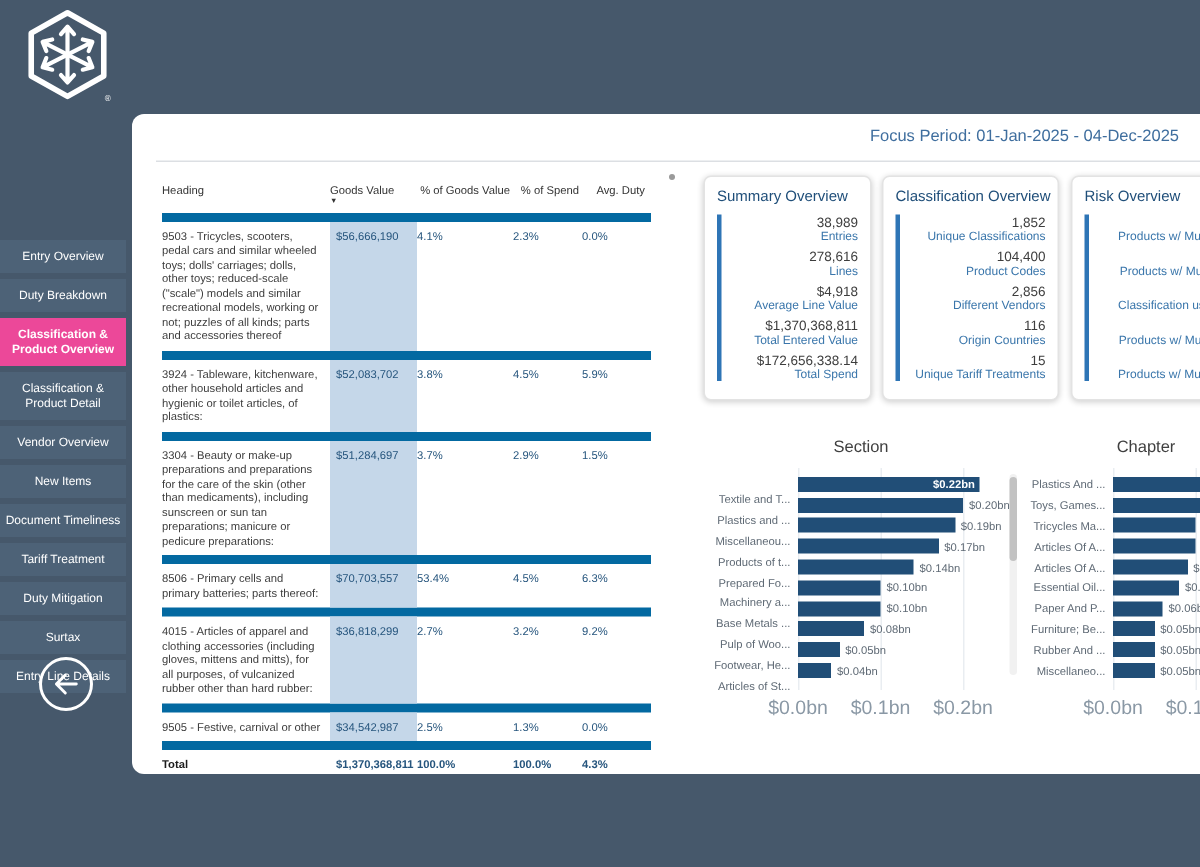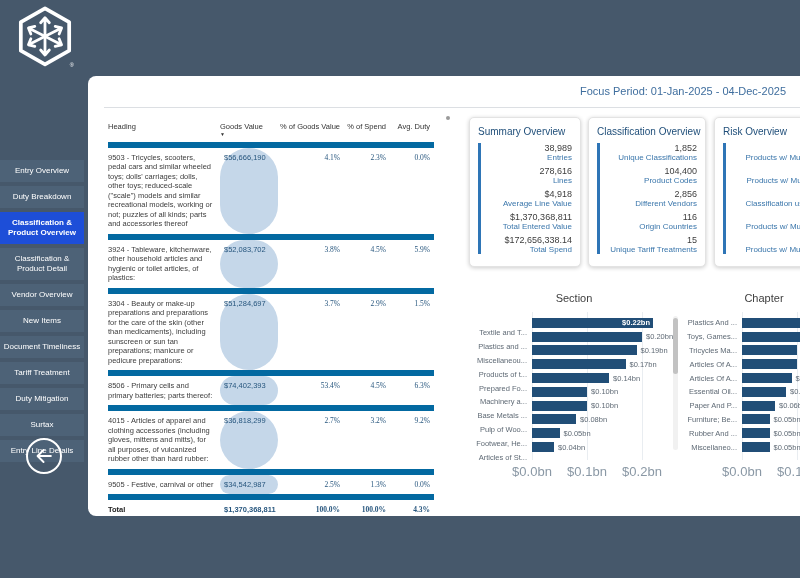--- a/index.html
+++ b/index.html
@@ -10,21 +10,21 @@
     font-family:"Liberation Sans", sans-serif;
   }
 
   
   .logo { position:absolute; left:14px; top:6px; width:62px; height:64px; }
   #nav { position:absolute; left:0; top:160px; width:84px; display:flex; flex-direction:column; gap:4px; }
   .nav-item {
     background:#4d6277; color:#fff; font-size:8px; line-height:10px;
     text-align:center; padding:6px 2px; cursor:pointer;
   }
-  .nav-item.active { background:#1d4ed8; font-weight:bold; }
+  .nav-item.active { background:#ec4899; font-weight:bold; }
   .back-btn {
     position:absolute; left:26px; top:438px; width:36px; height:36px;
     border:2px solid #fff; border-radius:50%;
     display:flex; align-items:center; justify-content:center; cursor:pointer;
   }
   .back-btn svg { width:22px; height:22px; }
 
   
   .panel {
     position:absolute; left:88px; top:76px; width:712px; height:440px;
@@ -36,22 +36,22 @@
 
   
   .table-wrap { position:absolute; left:20px; top:40px; width:326px; }
   .t-row { display:grid; grid-template-columns:112px 58px 64px 46px 44px; border-bottom:6px solid #0369a1; }
   .t-row.t-total { border-bottom:none; }
   .cell { font-size:7.5px; line-height:9.5px; }
   .t-head .cell { color:#333; padding:6px 2px 5px 0; white-space:nowrap; }
   .t-head .h-right { text-align:right; }
   .sort-caret { display:block; font-size:5px; color:#333; line-height:5px; }
   .c-heading { color:#3d3d3d; padding:5px 6px 5px 0; }
-  .c-gv { color:#27567e; background:#c5d7e9; padding:5px 4px;border-radius:29px; }
-  .c-num { color:#27567e; text-align:right; padding:5px 2px 5px 0;font-family:Liberation Serif, serif; }
+  .c-gv { color:#27567e; background:#c5d7e9; padding:5px 4px; }
+  .c-num { color:#27567e; text-align:left; padding:5px 2px 5px 0; }
   .t-total .cell { font-weight:bold; }
   .t-total .c-heading { color:#1c1c1c; }
   .t-total .c-gv { background:none; }
 
   
   .card {
     position:absolute; top:41px; height:150px; background:#fff;
     border:1px solid #e3e3e3; border-radius:5px;
     box-shadow:0 1px 4px rgba(0,0,0,.2); padding:8px 8px 2px;
   }
@@ -158,21 +158,21 @@
         </div>
         <div class="t-row">
           <div class="cell c-heading">3304 - Beauty or make-up preparations and preparations for the care of the skin (other than medicaments), including sunscreen or sun tan preparations; manicure or pedicure preparations:</div>
           <div class="cell c-gv">$51,284,697</div>
           <div class="cell c-num">3.7%</div>
           <div class="cell c-num">2.9%</div>
           <div class="cell c-num">1.5%</div>
         </div>
         <div class="t-row">
           <div class="cell c-heading">8506 - Primary cells and primary batteries; parts thereof:</div>
-          <div class="cell c-gv">$74,402,393</div>
+          <div class="cell c-gv">$70,703,557</div>
           <div class="cell c-num">53.4%</div>
           <div class="cell c-num">4.5%</div>
           <div class="cell c-num">6.3%</div>
         </div>
         <div class="t-row">
           <div class="cell c-heading">4015 - Articles of apparel and clothing accessories (including gloves, mittens and mitts), for all purposes, of vulcanized rubber other than hard rubber:</div>
           <div class="cell c-gv">$36,818,299</div>
           <div class="cell c-num">2.7%</div>
           <div class="cell c-num">3.2%</div>
           <div class="cell c-num">9.2%</div>

